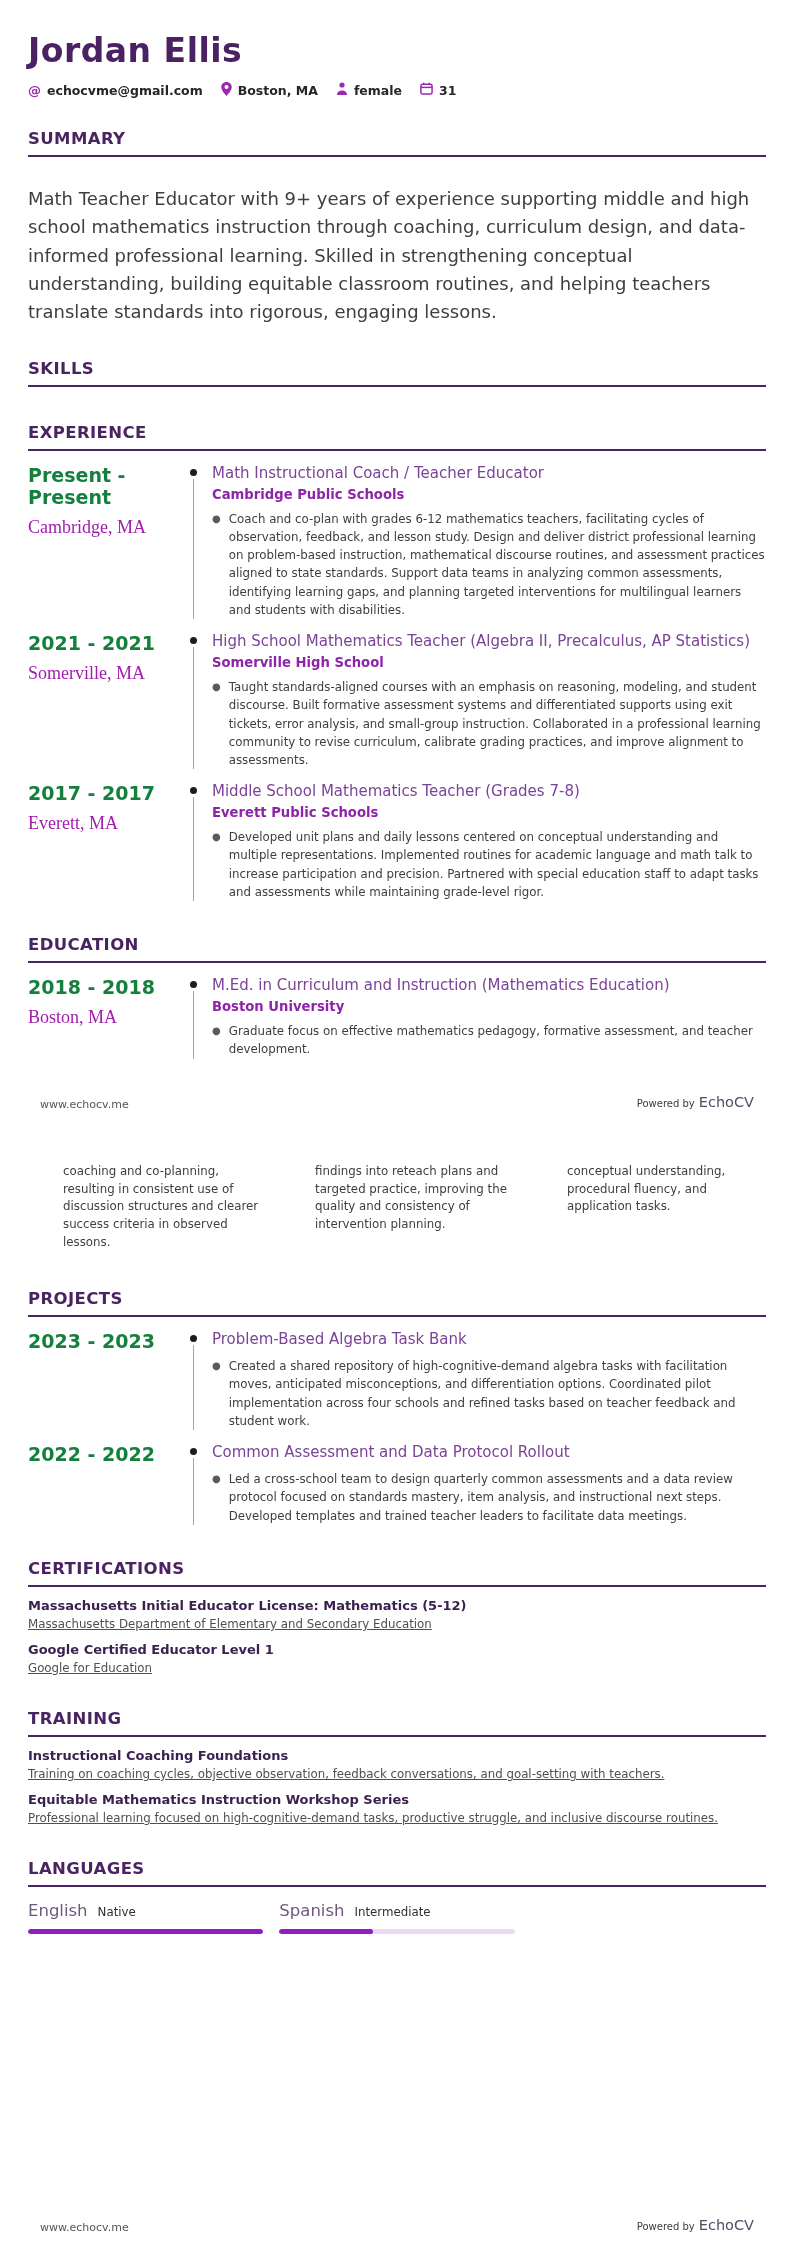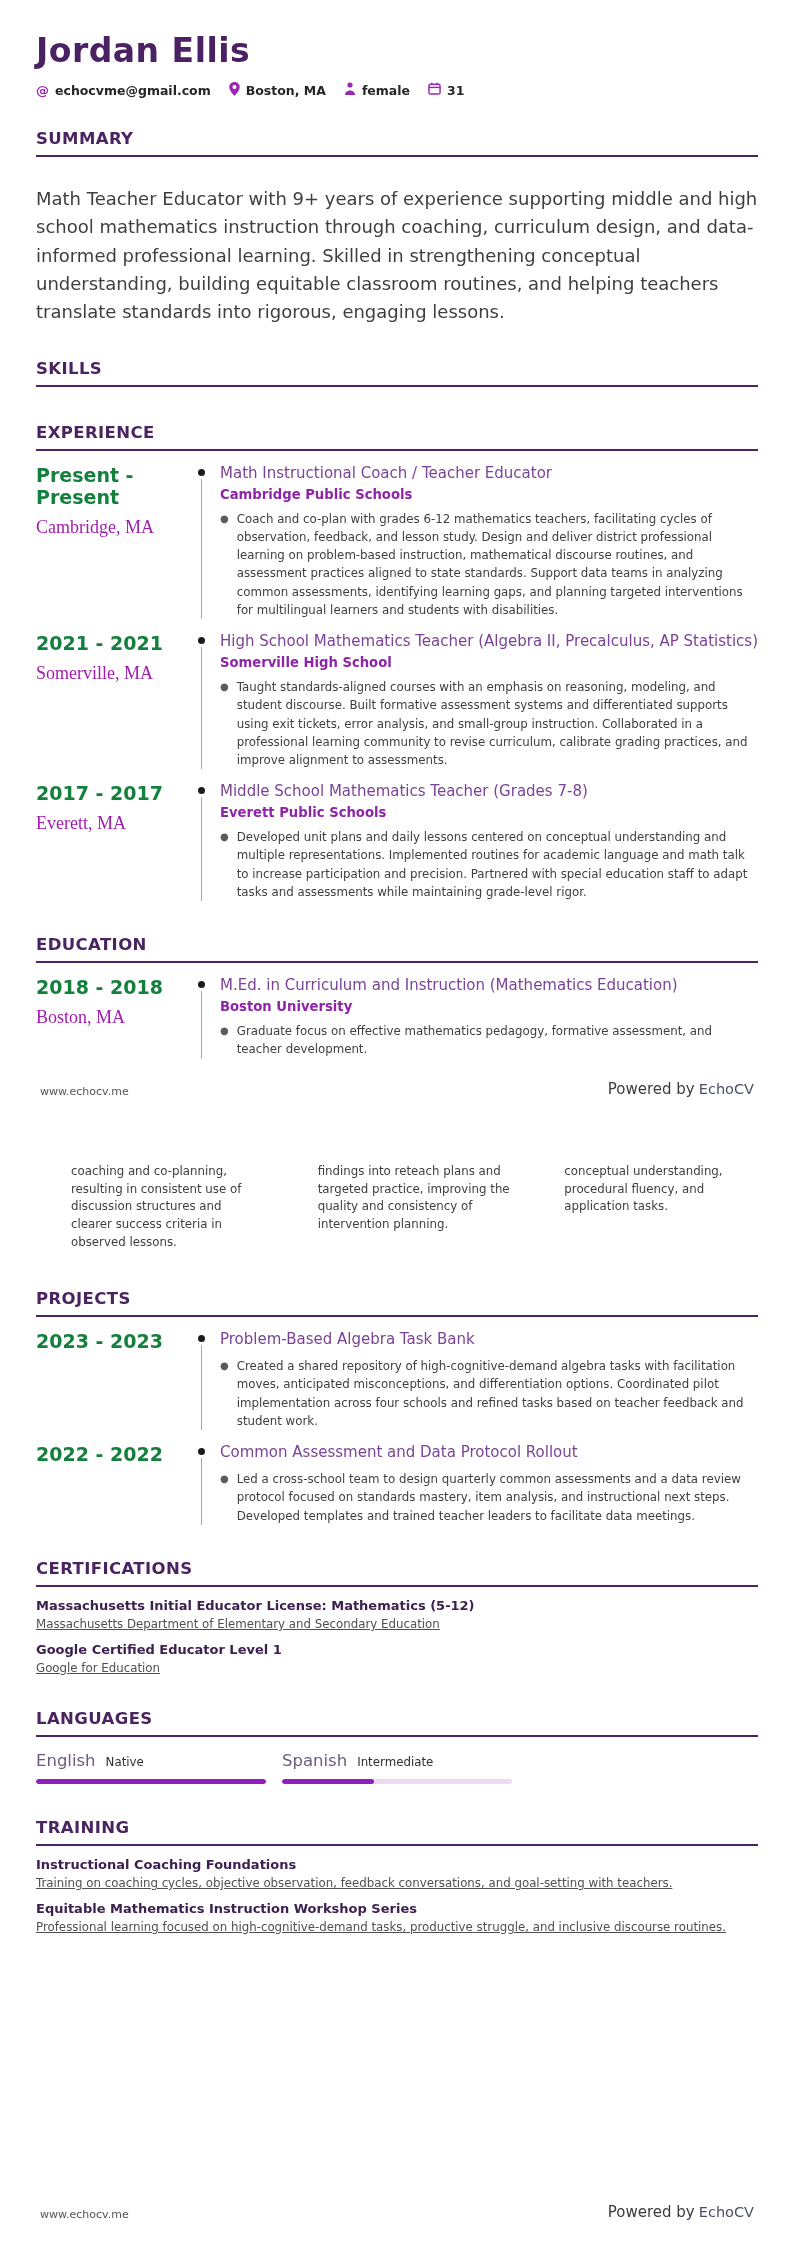--- a/index.html
+++ b/index.html
@@ -1,17 +1,17 @@
 <!DOCTYPE html>
 <html><head>
 <meta charset="utf-8">
 <style>
   html,body{margin:0;padding:0;background:#ffffff;}
   body{width:794px;font-family:"DejaVu Sans","Liberation Sans",sans-serif;color:#3e3e3e;}
-  .page{width:794px;height:1123px;position:relative;background:#fff;box-sizing:border-box;padding:0 36px;overflow:hidden;}
+  .page{width:794px;height:1123px;position:relative;background:#fff;box-sizing:border-box;padding:0 28px;overflow:hidden;}
   
   .name{font-size:33px;font-weight:bold;color:#4a2264;letter-spacing:.5px;padding-top:34px;line-height:1.05;}
   .subtitle{font-size:19px;font-weight:bold;color:#9a2fc4;margin-top:7px;}
   .contacts{display:flex;align-items:center;gap:18px;margin-top:13px;}
   .contact{display:flex;align-items:center;gap:6px;font-size:12.5px;font-weight:bold;color:#262626;}
   .at-glyph{color:#9c27b0;font-weight:bold;font-size:13px;line-height:1;}
   
   .section{margin-top:30px;}
   .sec-head{font-size:16.5px;font-weight:bold;color:#4a2361;letter-spacing:.4px;padding-bottom:7px;border-bottom:2.5px solid #4a2361;}
   .body-txt{font-size:18px;line-height:1.58;color:#3e3e3e;margin-top:28px;}
@@ -36,23 +36,23 @@
   .item-name{font-size:13px;font-weight:bold;color:#3c2150;margin-top:11px;}
   .item-sub{font-size:11.8px;color:#4f4f4f;margin-top:4px;text-decoration:underline;}
   
   .lang-grid{display:grid;grid-template-columns:repeat(3,1fr);column-gap:16px;margin-top:14px;}
   .lang-row{display:flex;align-items:baseline;gap:10px;}
   .lang-name{font-size:16.5px;color:#6d5a7d;}
   .lang-level{font-size:11.8px;color:#2e2e2e;}
   .bar{height:5px;border-radius:3px;background:#ecd9f5;margin-top:9px;overflow:hidden;}
   .bar-fill{height:100%;border-radius:3px;background:#8e1fbe;}
   
-  .footer{position:absolute;left:40px;right:40px;bottom:25px;display:flex;justify-content:space-between;align-items:flex-end;}
+  .footer{position:absolute;left:40px;right:40px;bottom:12px;display:flex;justify-content:space-between;align-items:flex-end;}
   .f-site{font-size:11px;color:#555;}
-  .f-pow{font-size:15px;color:#3b3b3b;text-align:center;}
+  .f-pow{font-size:10px;color:#3b3b3b;text-align:center;}
   .f-brand{font-size:14.5px;color:#4a5164;margin-left:4px;}
 </style>
 </head>
 <body>
 
 <div class="page">
 
   <div class="name">Jordan Ellis</div>
 
   <div class="contacts">
@@ -234,51 +234,51 @@
 
   <div class="section" style="margin-top:34px;">
     <div class="sec-head">CERTIFICATIONS</div>
     <div class="item-name">Massachusetts Initial Educator License: Mathematics (5-12)</div>
     <div class="item-sub">Massachusetts Department of Elementary and Secondary Education</div>
     <div class="item-name">Google Certified Educator Level 1</div>
     <div class="item-sub">Google for Education</div>
   </div>
 
   <div class="section" style="margin-top:34px;">
-    <div class="sec-head">LANGUAGES</div>
-    <div class="lang-grid">
-      <div>
-        <div class="lang-row">
-          <span class="lang-name">English</span>
-          <span class="lang-level">Native</span>
-        </div>
-        <div class="bar">
-            <div class="bar-fill" style="width: 100%;"></div>
-          </div>
-      </div>
-      <div>
-        <div class="lang-row">
-          <span class="lang-name">Spanish</span>
-          <span class="lang-level">Intermediate</span>
-        </div>
-        <div class="bar">
-            <div class="bar-fill" style="width: 40%;"></div>
-          </div>
-      </div>
-      <div></div>
-    </div>
-  </div>
-
-  <div class="section" style="margin-top:34px;">
     <div class="sec-head">TRAINING</div>
     <div class="item-name">Instructional Coaching Foundations</div>
     <div class="item-sub">Training on coaching cycles, objective observation, feedback conversations, and goal-setting with teachers.</div>
     <div class="item-name">Equitable Mathematics Instruction Workshop Series</div>
     <div class="item-sub">Professional learning focused on high-cognitive-demand tasks, productive struggle, and inclusive discourse routines.</div>
   </div>
 
+  <div class="section" style="margin-top:34px;">
+    <div class="sec-head">LANGUAGES</div>
+    <div class="lang-grid">
+      <div>
+        <div class="lang-row">
+          <span class="lang-name">English</span>
+          <span class="lang-level">Native</span>
+        </div>
+        <div class="bar">
+            <div class="bar-fill" style="width: 100%;"></div>
+          </div>
+      </div>
+      <div>
+        <div class="lang-row">
+          <span class="lang-name">Spanish</span>
+          <span class="lang-level">Intermediate</span>
+        </div>
+        <div class="bar">
+            <div class="bar-fill" style="width: 40%;"></div>
+          </div>
+      </div>
+      <div></div>
+    </div>
+  </div>
+
   <div class="footer">
     <span class="f-site">www.echocv.me</span>
     <span>
       <span class="f-pow">Powered by</span><span class="f-brand">EchoCV</span>
     </span>
   </div>
 </div>
 
 </body></html>

